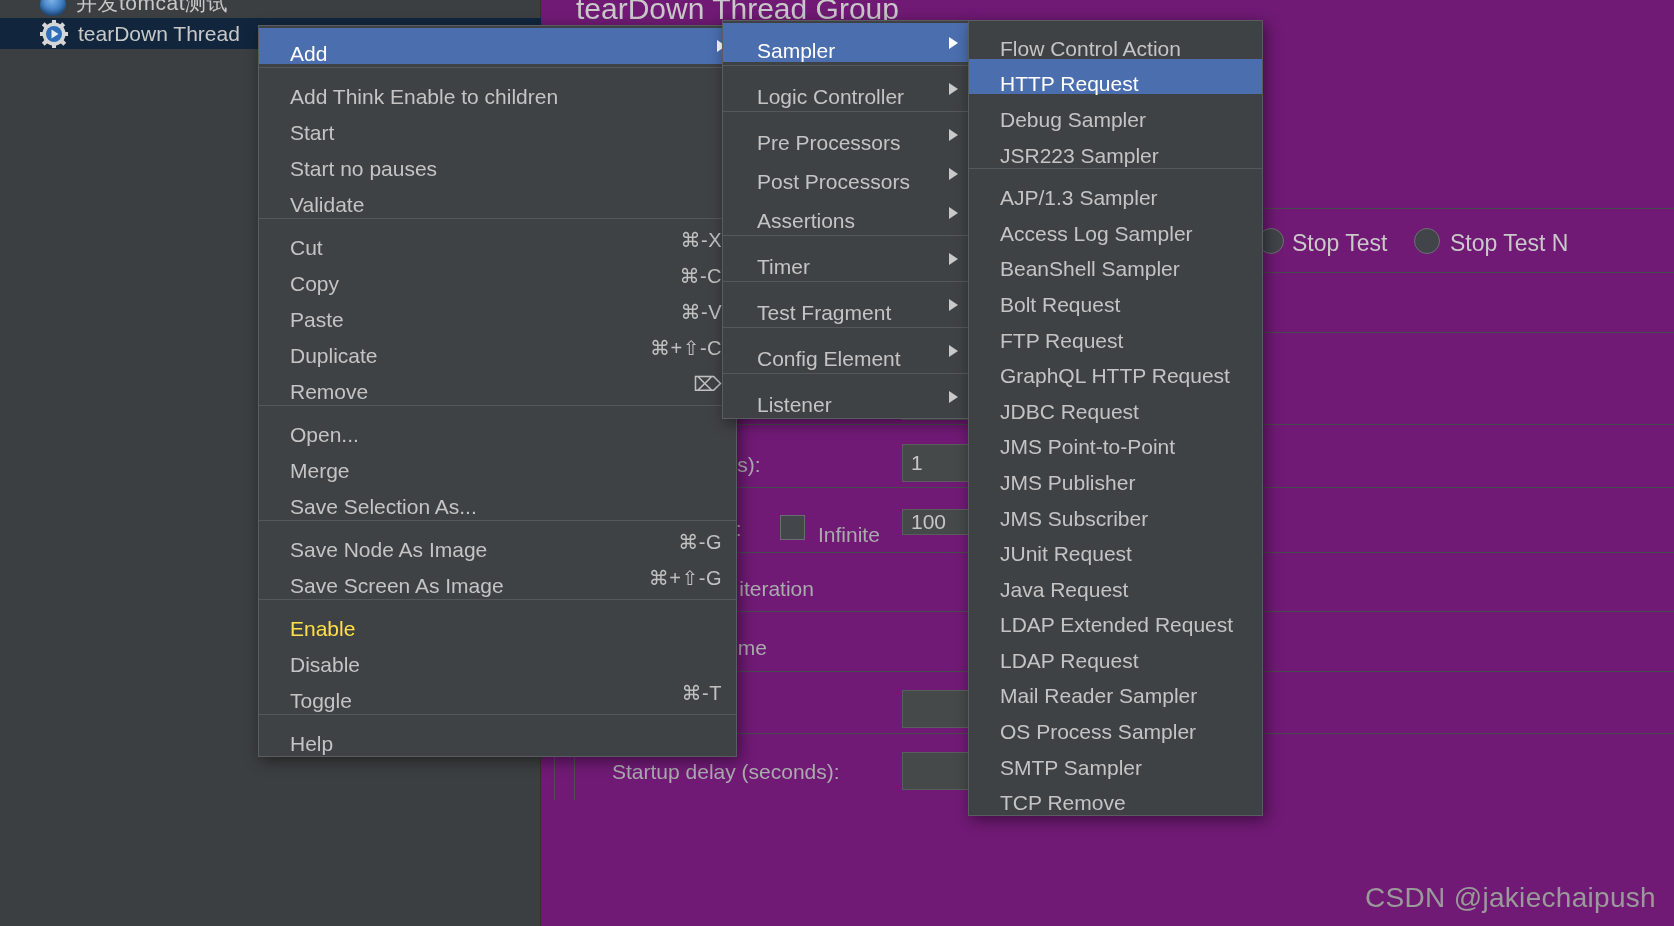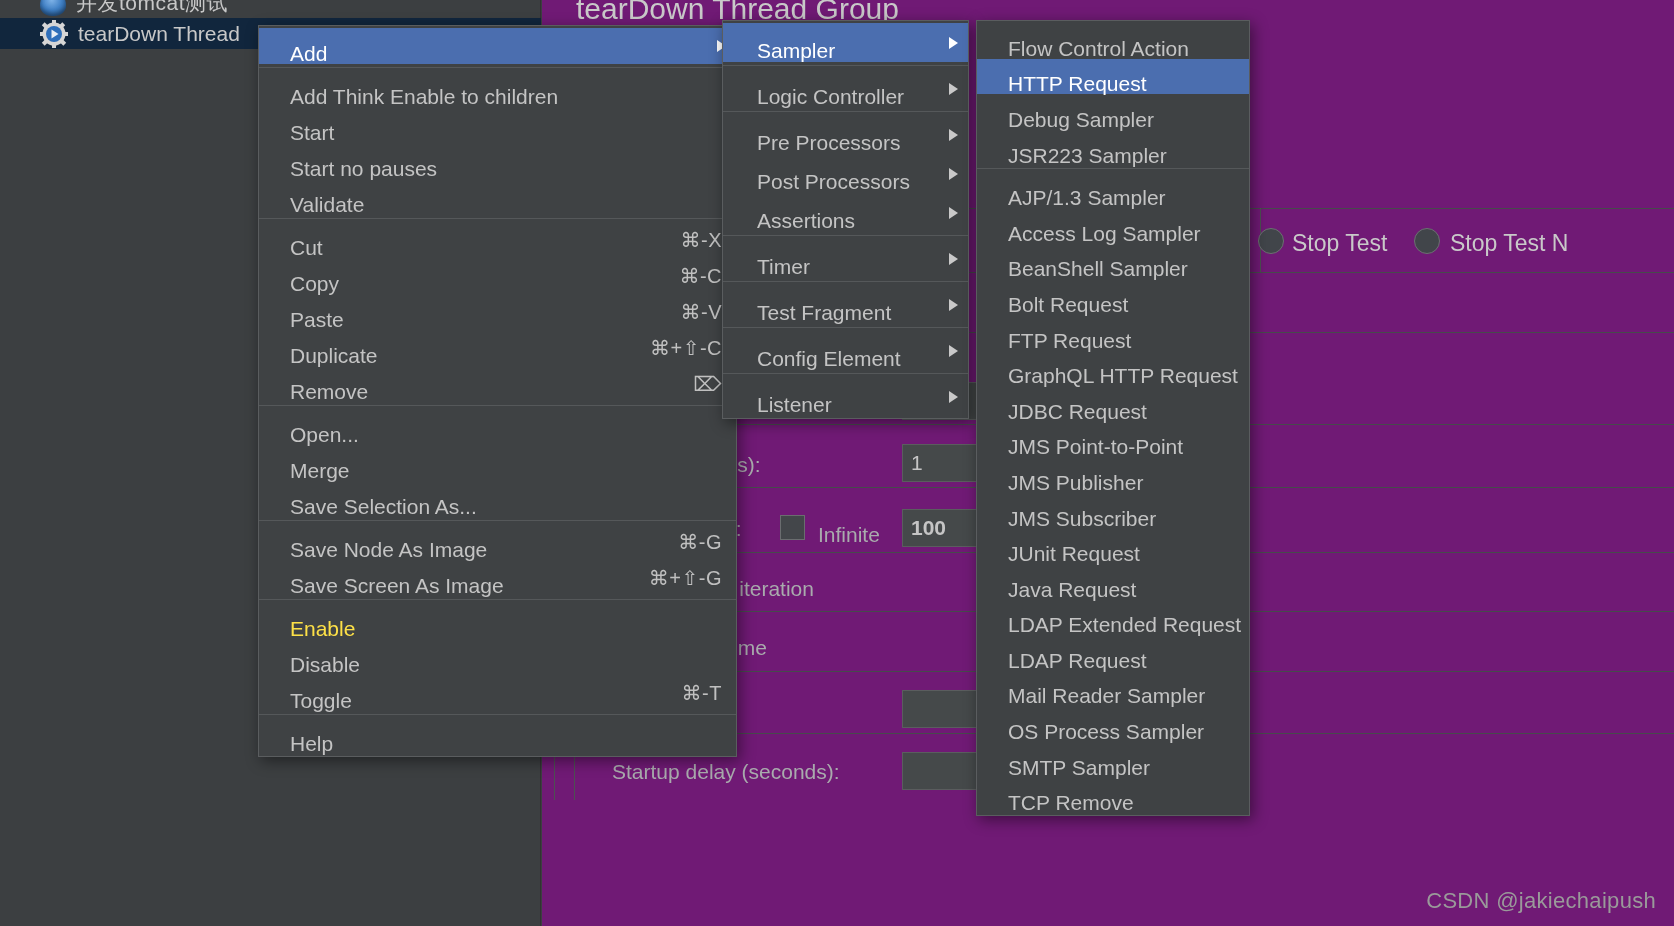--- a/index.html
+++ b/index.html
@@ -100,26 +100,26 @@
   }
   .mi.sel { background: #4b6eaf; color: #ffffff; }
   .mi.sel .arrow { border-left-color: #ffffff; }
   .mi.disabled { color: #fde047; }
   .msep { height: 1px; background: #55585a; margin: 3px 0; }
 
   #menu1 { left: 258px; top: 25px; width: 479px; }
   #menu1 .mi { height: 36px; }
   #menu2 { left: 722px; top: 20px; width: 247px; }
   #menu2 .mi { height: 39px; padding-left: 34px; }
-  #menu3 { left: 968px; top: 20px; width: 274px; margin-left: 8px; }
+  #menu3 { left: 968px; top: 20px; width: 295px; }
   #menu3 .mi { height: 35.6px; padding-left: 31px; }
 
   #watermark {
     position: absolute; right: 18px; bottom: 12px;
-    font-size: 22px; color: #9a9a9a; letter-spacing: .3px;
+    font-size: 28px; color: #9a9a9a; letter-spacing: .3px;
   }
 </style>
 </head>
 <body>
 
 <div id="app-root">
 
   <div id="tree-panel">
     <div class="tree-row r0">
       <span class="tree-icon icon-flask"></span>
@@ -164,21 +164,21 @@
     <div class="form-input" style="left:360px; top:382px; width:88px; height:38px;">50</div>
     <div class="rowline" style="top:424px;"></div>
 
     <div class="form-label" style="left:68px; top:453px;">eriod (seconds):</div>
     <div class="form-input" style="left:360px; top:444px; width:88px; height:38px;">1</div>
     <div class="rowline" style="top:487px;"></div>
 
     <div class="form-label" style="left:188px; top:517px;">t:</div>
     <div class="chk" style="left:238px; top:515px;"></div>
     <div class="form-label" style="left:276px; top:523px;">Infinite</div>
-    <div class="form-input" style="left:360px; top:509px; width:88px; height:38px;font-weight:bold;">100</div>
+    <div class="form-input" style="left:360px; top:509px; width:88px; height:26px;">100</div>
     <div class="rowline" style="top:552px;"></div>
 
     <div class="form-label" style="left:70px; top:577px;">user on each iteration</div>
     <div class="rowline" style="top:611px;"></div>
 
     <div class="form-label" style="left:70px; top:636px;">y Thread lifetime</div>
     <div class="rowline" style="top:671px;"></div>
 
     <div class="form-label" style="left:68px; top:697px;">econds):</div>
     <div class="form-input" style="left:360px; top:690px; width:88px; height:38px;"></div>

